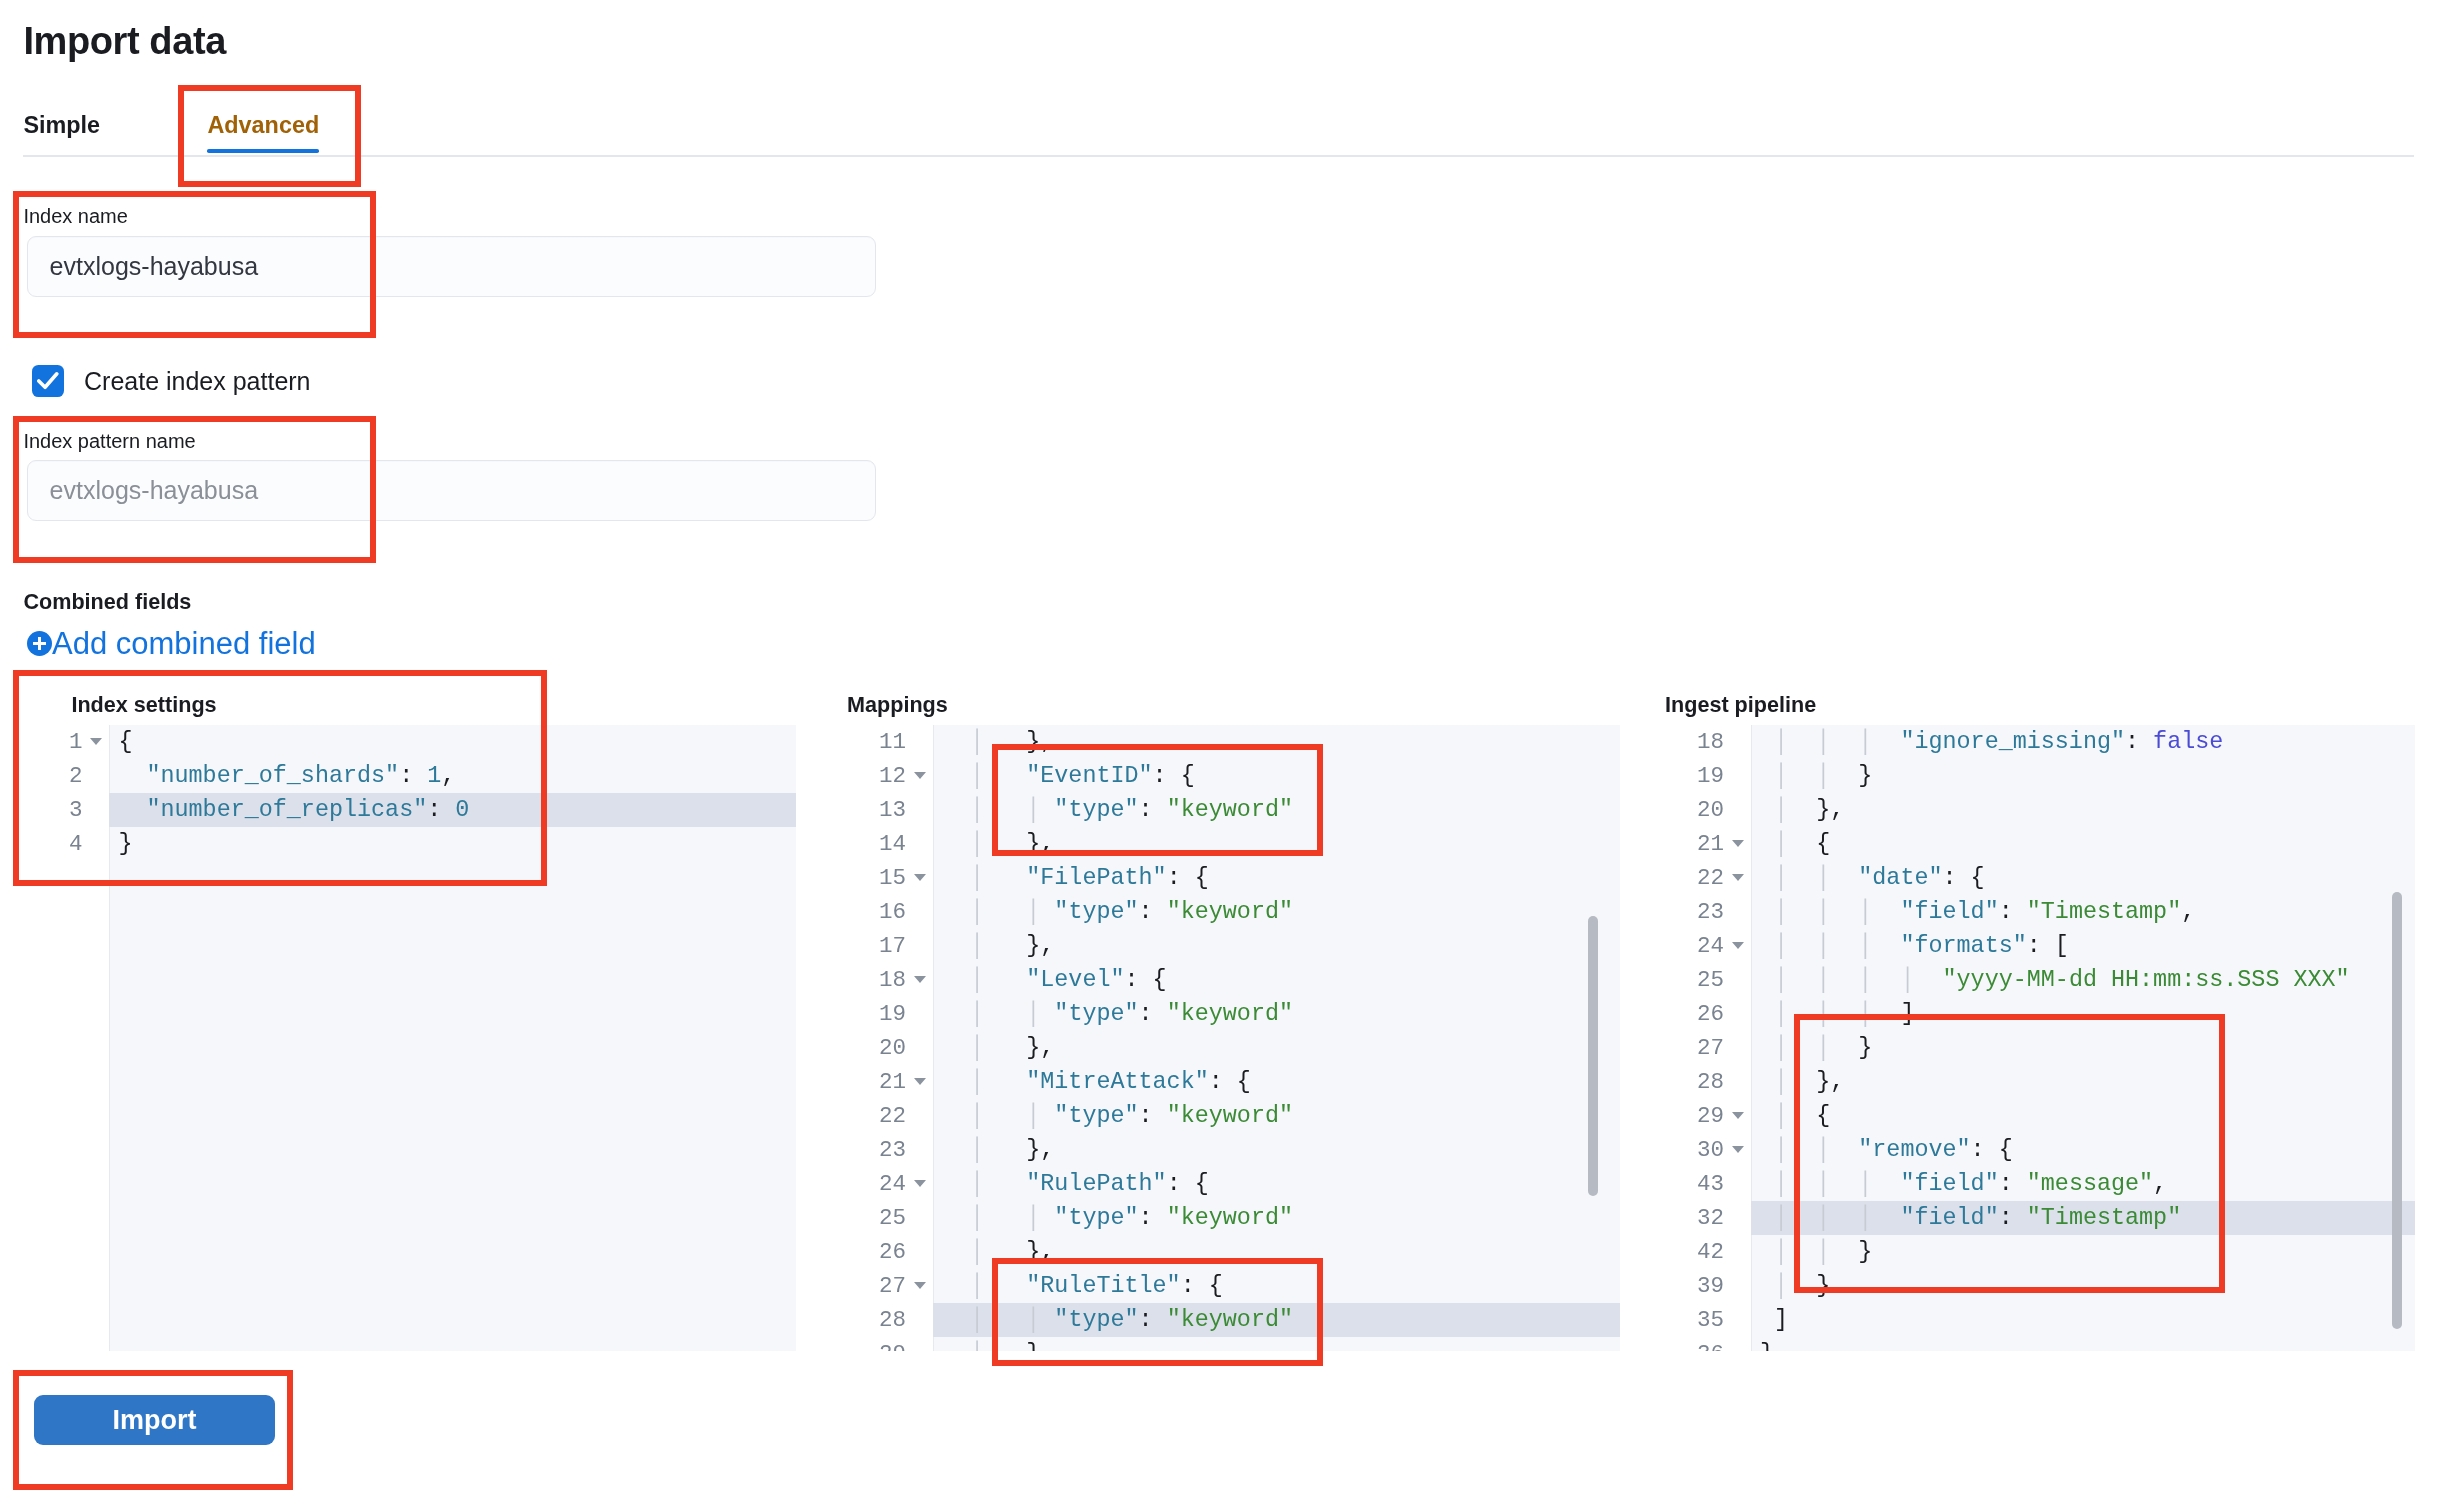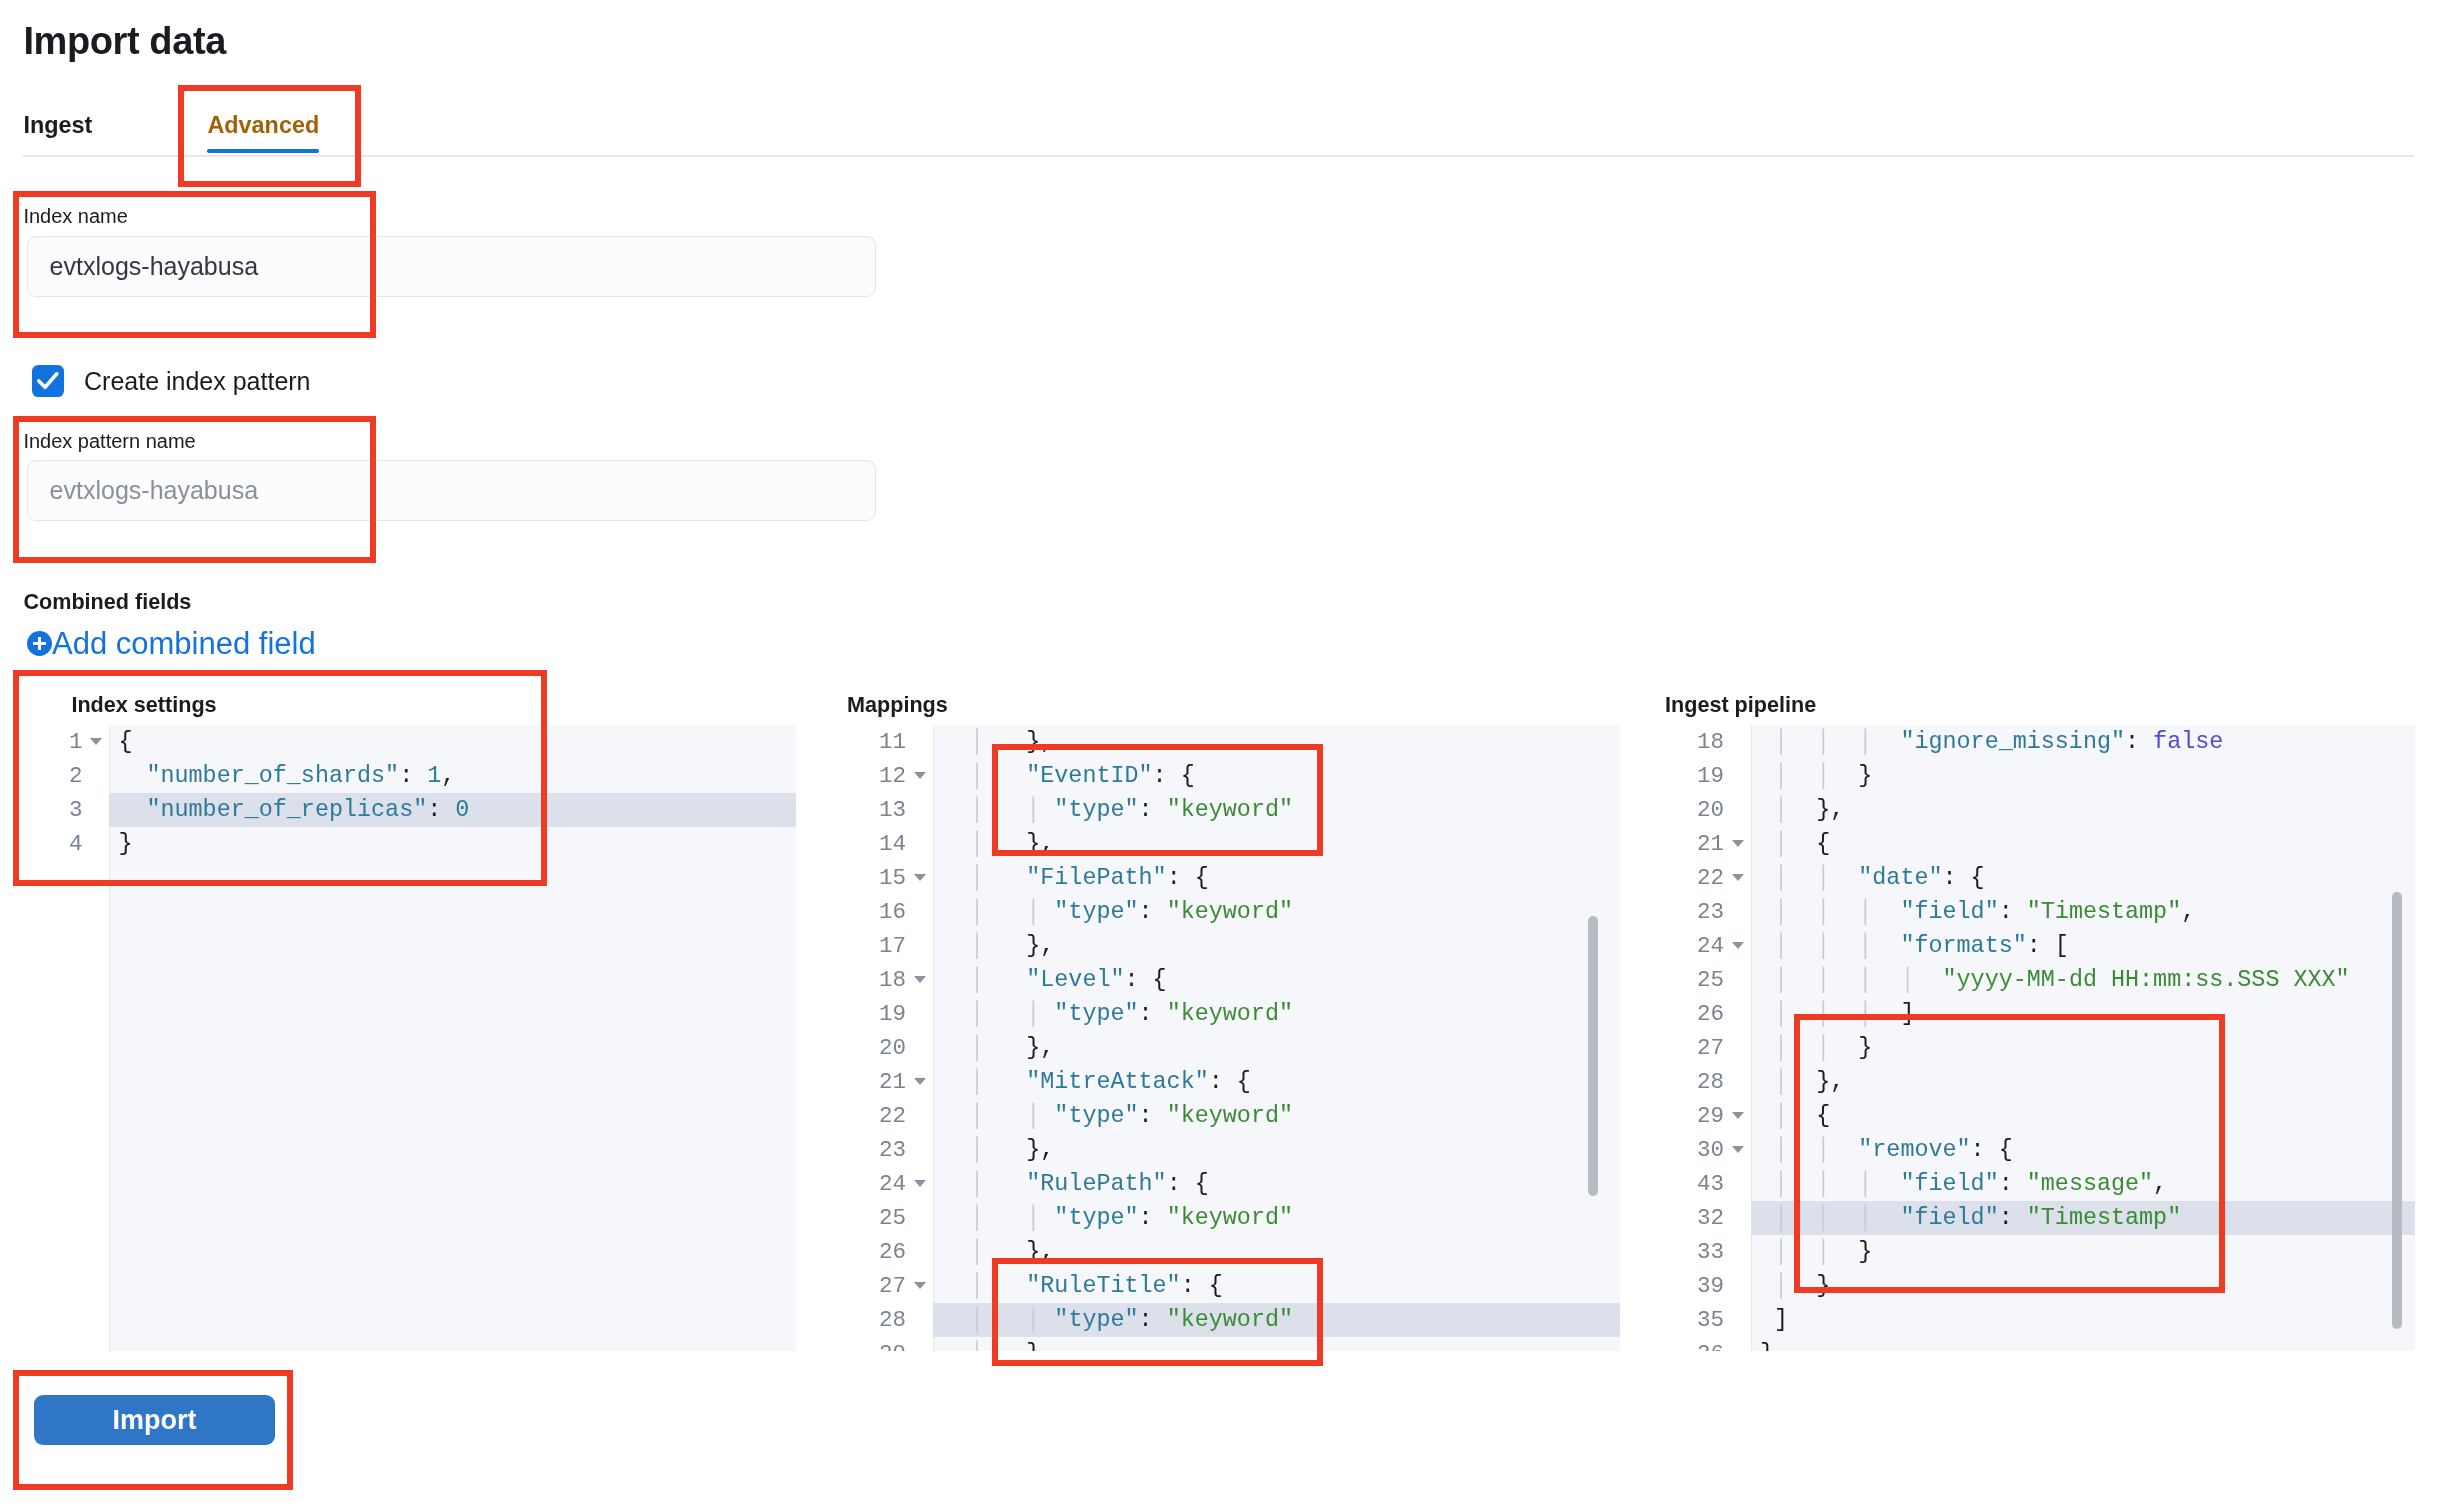--- a/index.html
+++ b/index.html
@@ -107,21 +107,21 @@
   }
   
   .redbox{position:absolute;border:6.3px solid #ef3b24;box-sizing:border-box;pointer-events:none;}
 </style>
 </head>
 <body>
 
 <div class="page-title">Import data</div>
 
 <div class="tabbar">
-  <div class="tab simple">Ingest</div>
+  <div class="tab simple">Simple</div>
   <div class="tab advanced">Advanced</div>
 </div>
 <div class="tabline"></div>
 
 <div class="field-label" style="left:23.4px;top:205px;">Index name</div>
 <div class="text-input" style="top:236px;">evtxlogs-hayabusa</div>
 
 <div class="cbrow">
   <span class="cbox">
     <svg width="21.6" height="20" viewBox="0 0 24 22" aria-hidden="true">
@@ -213,21 +213,21 @@
       <div class="ln">23</div>
       <div class="ln">24<span class="fold"></span></div>
       <div class="ln">25</div>
       <div class="ln">26</div>
       <div class="ln">27</div>
       <div class="ln">28</div>
       <div class="ln">29<span class="fold"></span></div>
       <div class="ln">30<span class="fold"></span></div>
       <div class="ln">43</div>
       <div class="ln">32</div>
-      <div class="ln">33</div>
+      <div class="ln">42</div>
       <div class="ln">39</div>
       <div class="ln">35</div>
       <div class="ln">36</div>
     </div>
   <div class="codearea">
       <div class="cl"><span class="p"> </span><span class="g">│</span><span class="p">  </span><span class="g">│</span><span class="p">  </span><span class="g">│</span><span class="p">  </span><span class="k">"ignore_missing"</span><span class="p">: </span><span class="b">false</span></div>
       <div class="cl"><span class="p"> </span><span class="g">│</span><span class="p">  </span><span class="g">│</span><span class="p">  }</span></div>
       <div class="cl"><span class="p"> </span><span class="g">│</span><span class="p">  },</span></div>
       <div class="cl"><span class="p"> </span><span class="g">│</span><span class="p">  {</span></div>
       <div class="cl"><span class="p"> </span><span class="g">│</span><span class="p">  </span><span class="g">│</span><span class="p">  </span><span class="k">"date"</span><span class="p">: {</span></div>

